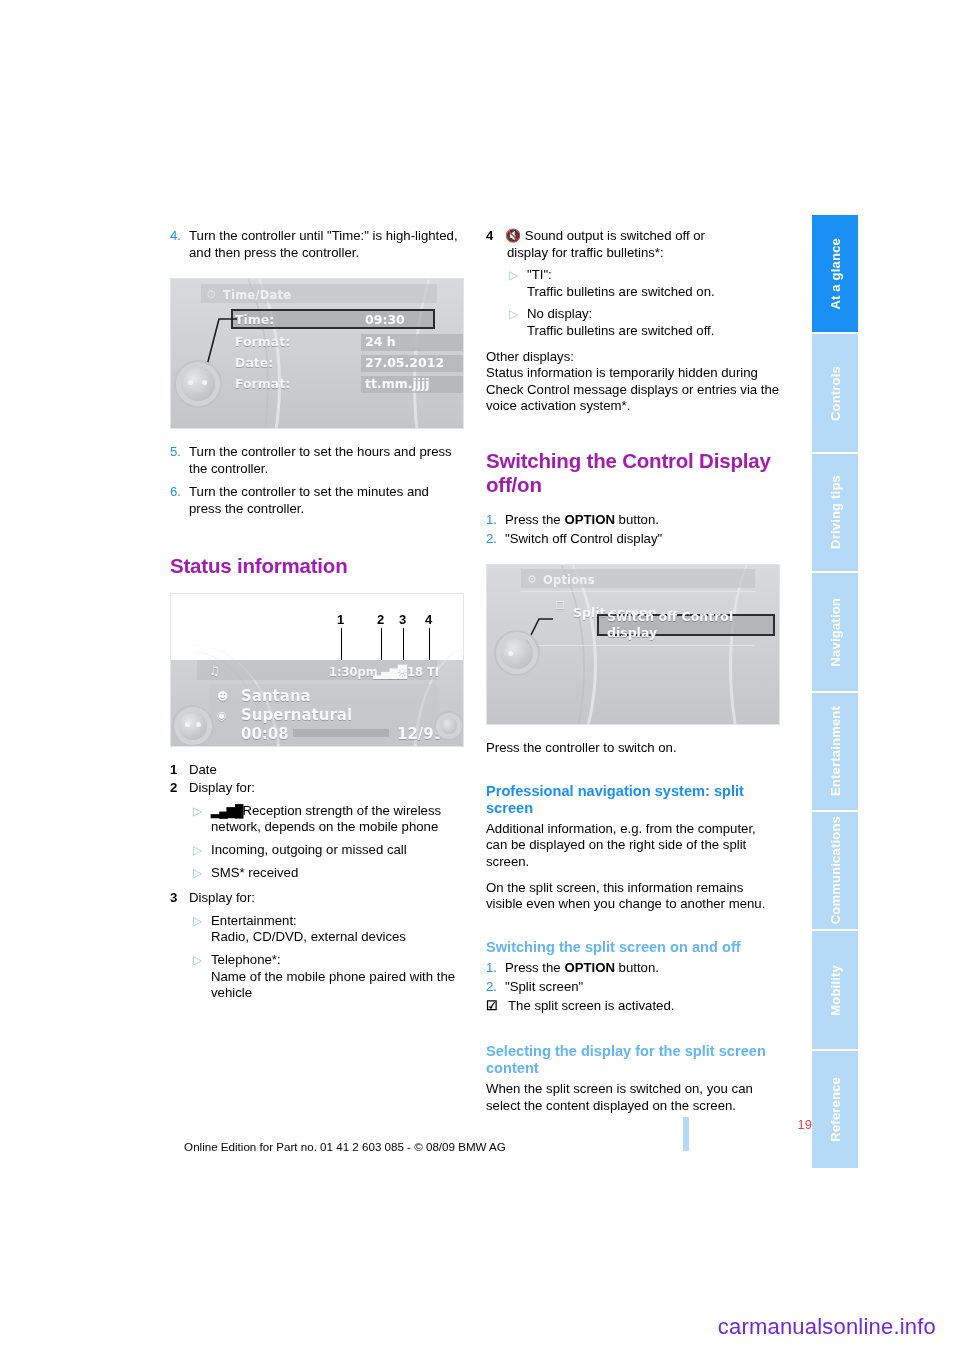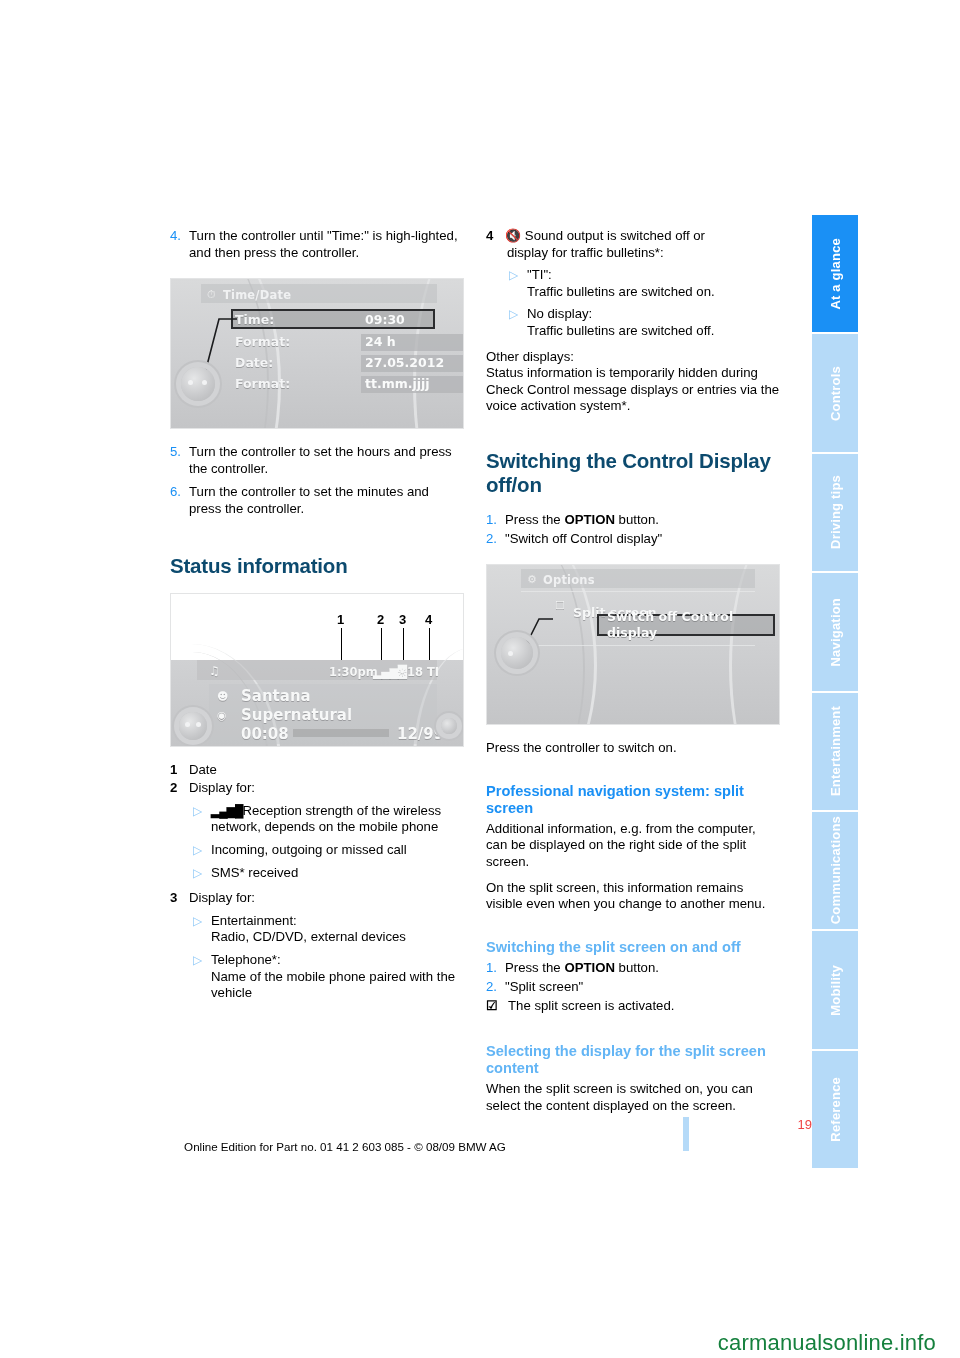--- a/index.html
+++ b/index.html
@@ -47,21 +47,21 @@
     width: 294px;
     font-size: 13.2px;
     line-height: 16.6px;
     color: #000;
   }
   .col-left { left: 170px; }
   .col-right { left: 486px; }
 
   
   h1.sec {
-    color: #0c4a6e;
+    color: #a21caf;
     font-size: 20.5px;
     line-height: 24px;
     font-weight: bold;
     letter-spacing: -0.2px;
   }
   h2.sub {
     color: #63b5f5;
     font-size: 14.6px;
     line-height: 17.5px;
     font-weight: bold;
@@ -211,22 +211,22 @@
   .pg-bar {
     position: absolute; left: 683px; top: 1117px;
     width: 6px; height: 34px; background: #b5daf8;
   }
   .footline {
     position: absolute; left: 0; right: 0; top: 1140px;
     text-align: center; width: 690px;
     font-size: 11.6px; color: #000;
   }
   .watermark {
-    position: absolute; right: 24px; bottom: 2px;
-    font-size: 22px; color: #15803d; letter-spacing: .2px;
+    position: absolute; right: 24px; bottom: 18px;
+    font-size: 22px; color: #6d28d9; letter-spacing: .2px;
   }
 
   .bars-icon { letter-spacing: -1px; font-weight: bold; font-size: 12px; }
   .chk-icon { font-weight: bold; font-size: 13px; }
 </style>
 </head>
 <body>
 
 <div class="page">
 

